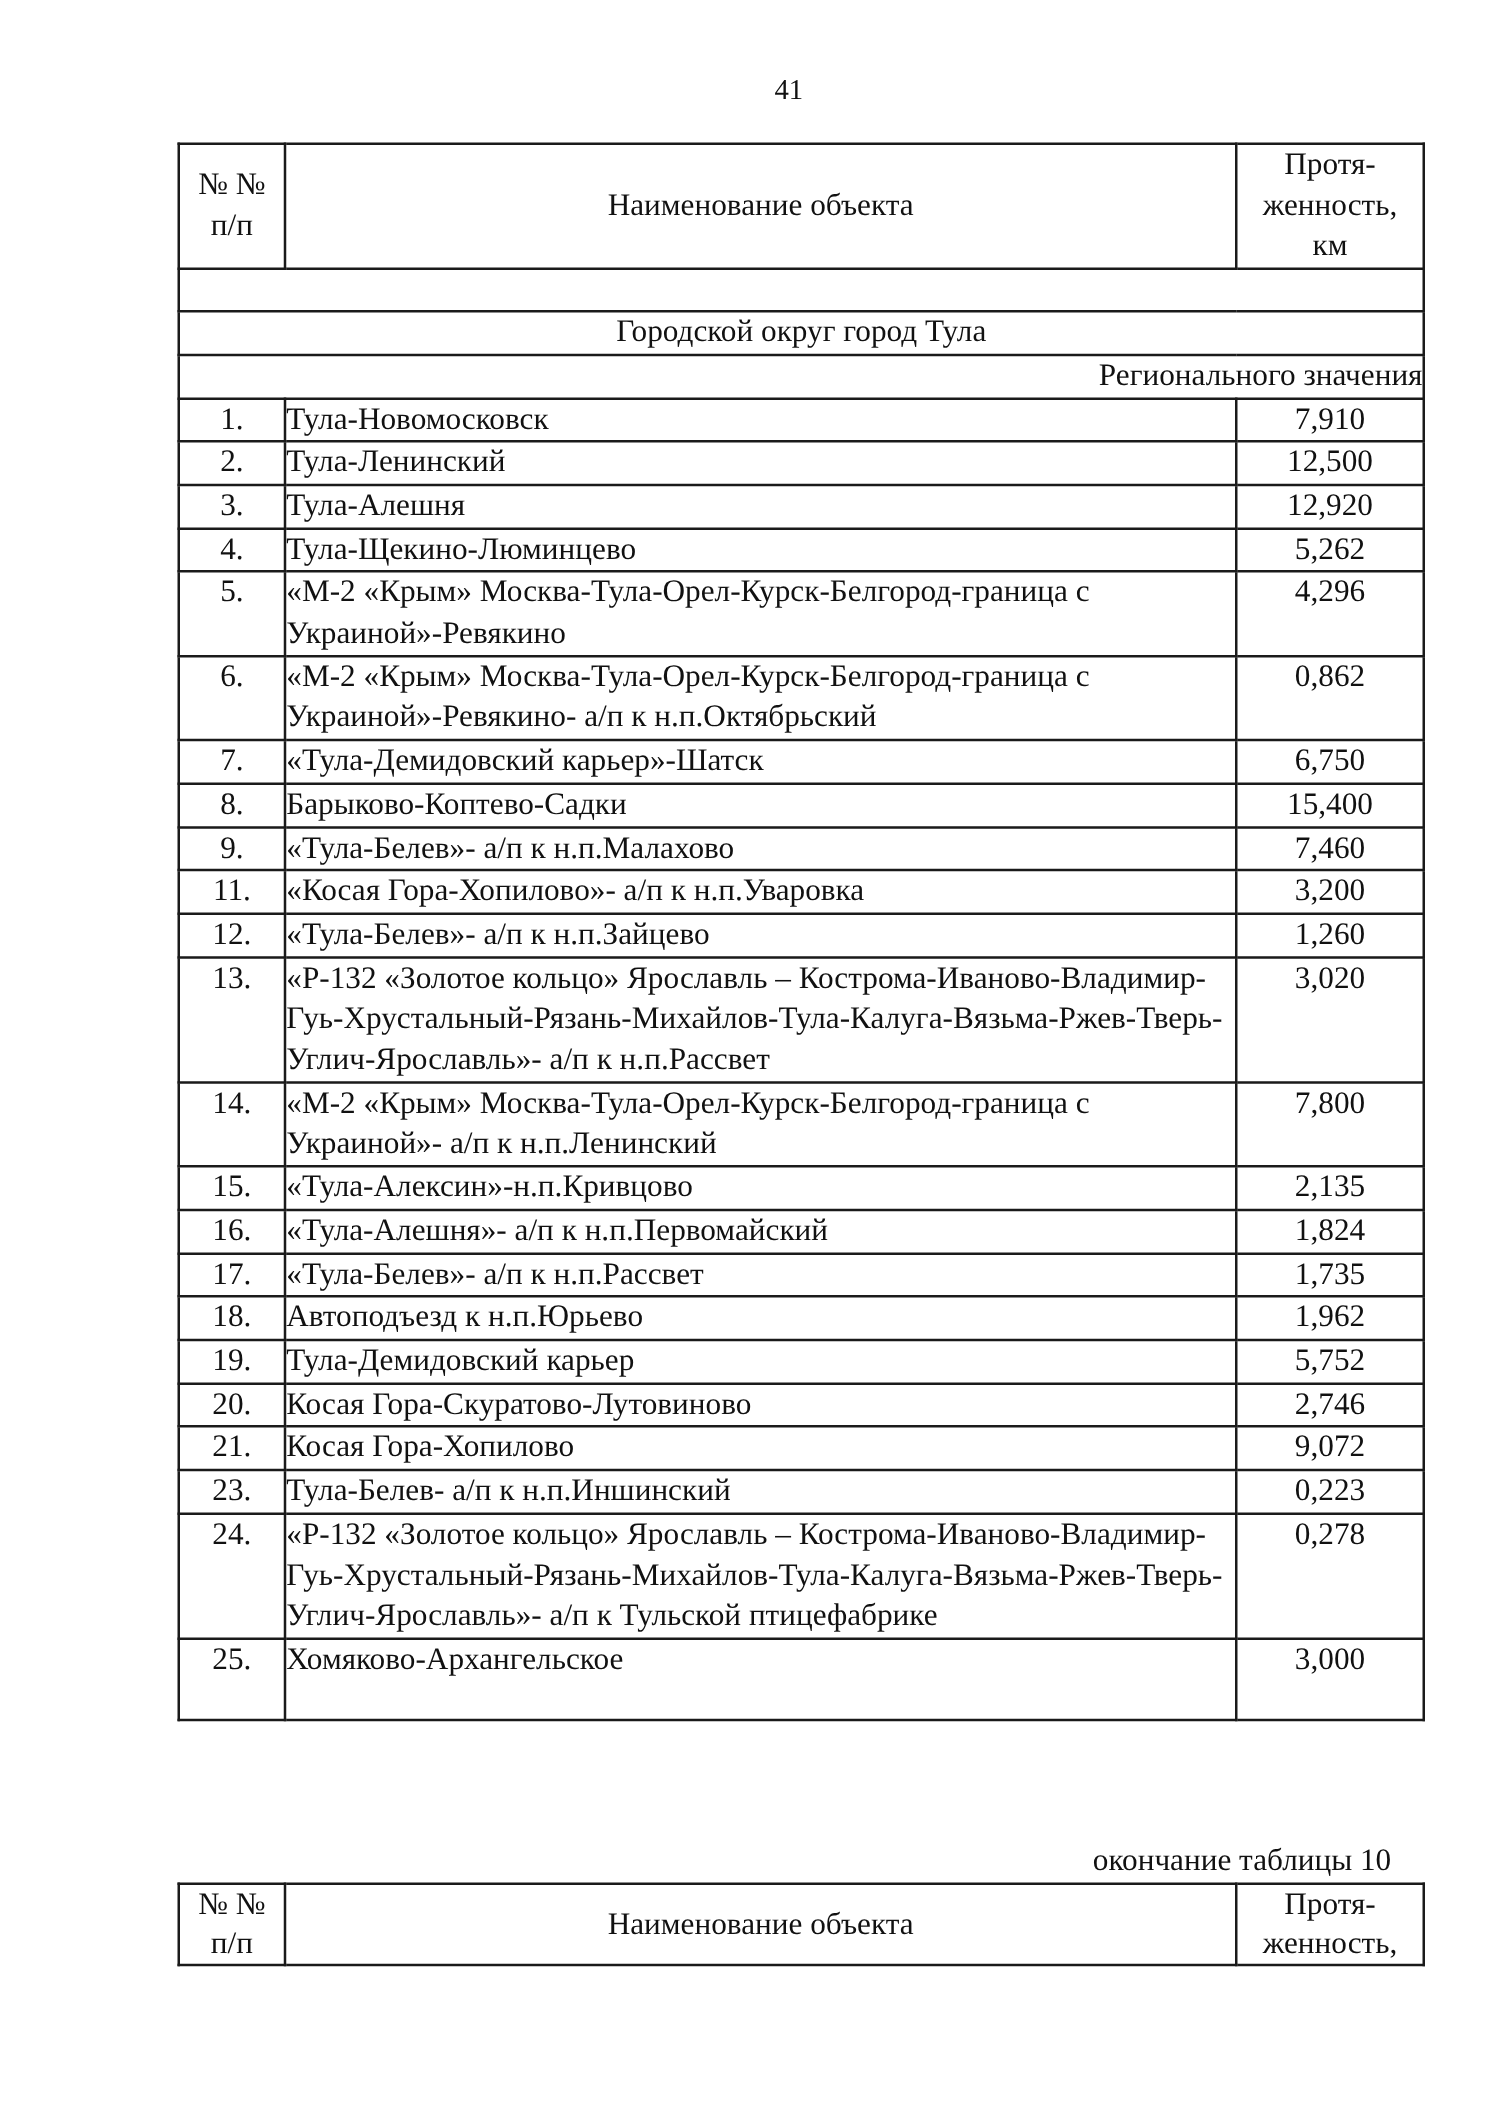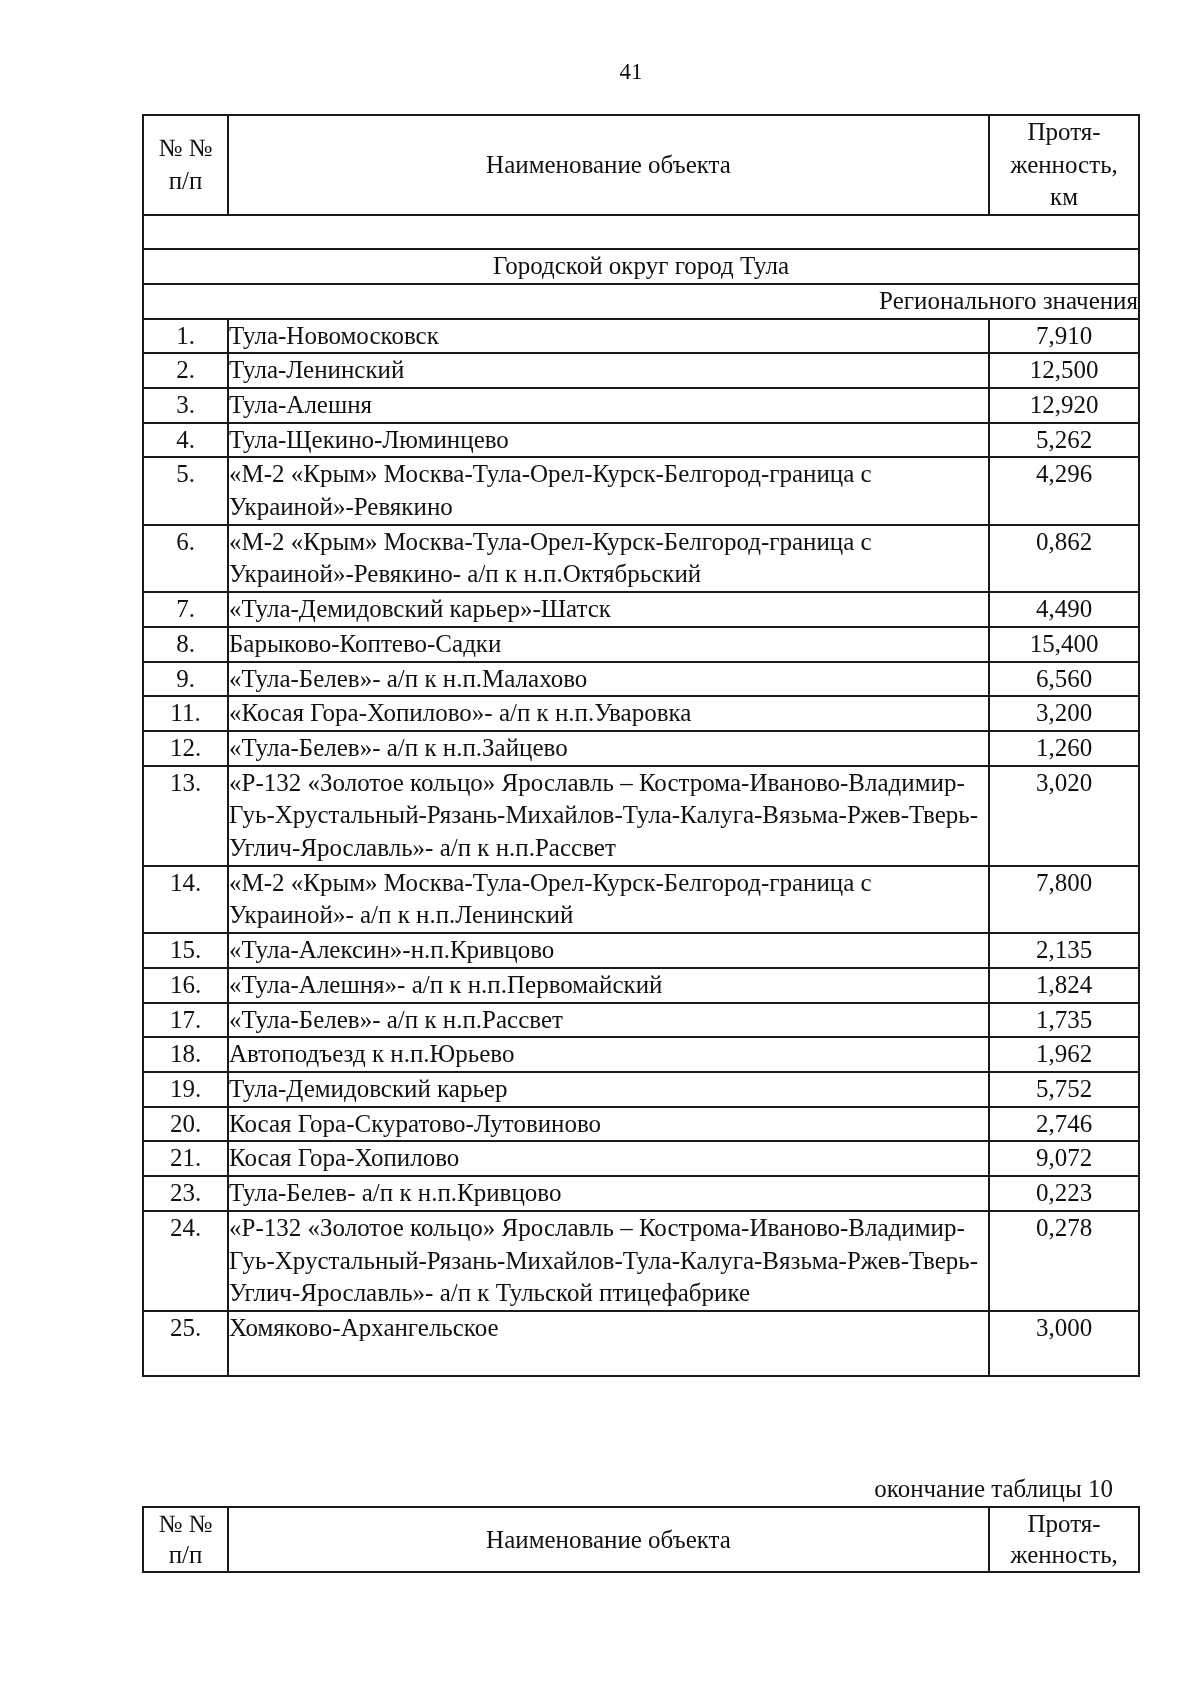--- a/index.html
+++ b/index.html
@@ -149,31 +149,31 @@
         <td class="len">4,296</td>
       </tr>
     <tr>
         <td class="num">6.</td>
         <td class="name">«М-2 «Крым» Москва-Тула-Орел-Курск-Белгород-граница с Украиной»-Ревякино- а/п к н.п.Октябрьский</td>
         <td class="len">0,862</td>
       </tr>
     <tr>
         <td class="num">7.</td>
         <td class="name">«Тула-Демидовский карьер»-Шатск</td>
-        <td class="len">4,490</td>
+        <td class="len">6,750</td>
       </tr>
     <tr>
         <td class="num">8.</td>
         <td class="name">Барыково-Коптево-Садки</td>
         <td class="len">15,400</td>
       </tr>
     <tr>
         <td class="num">9.</td>
         <td class="name">«Тула-Белев»- а/п к н.п.Малахово</td>
-        <td class="len">6,560</td>
+        <td class="len">7,460</td>
       </tr>
     <tr>
         <td class="num">11.</td>
         <td class="name">«Косая Гора-Хопилово»- а/п к н.п.Уваровка</td>
         <td class="len">3,200</td>
       </tr>
     <tr>
         <td class="num">12.</td>
         <td class="name">«Тула-Белев»- а/п к н.п.Зайцево</td>
         <td class="len">1,260</td>
@@ -218,21 +218,21 @@
         <td class="name">Косая Гора-Скуратово-Лутовиново</td>
         <td class="len">2,746</td>
       </tr>
     <tr>
         <td class="num">21.</td>
         <td class="name">Косая Гора-Хопилово</td>
         <td class="len">9,072</td>
       </tr>
     <tr>
         <td class="num">23.</td>
-        <td class="name">Тула-Белев- а/п к н.п.Кривцово</td>
+        <td class="name">Тула-Белев- а/п к н.п.Иншинский</td>
         <td class="len">0,223</td>
       </tr>
     <tr>
         <td class="num">24.</td>
         <td class="name">«Р-132 «Золотое кольцо» Ярославль – Кострома-Иваново-Владимир-Гуь-Хрустальный-Рязань-Михайлов-Тула-Калуга-Вязьма-Ржев-Тверь-Углич-Ярославль»- а/п к Тульской птицефабрике</td>
         <td class="len">0,278</td>
       </tr>
     <tr class="tall">
         <td class="num">25.</td>
         <td class="name">Хомяково-Архангельское</td>

